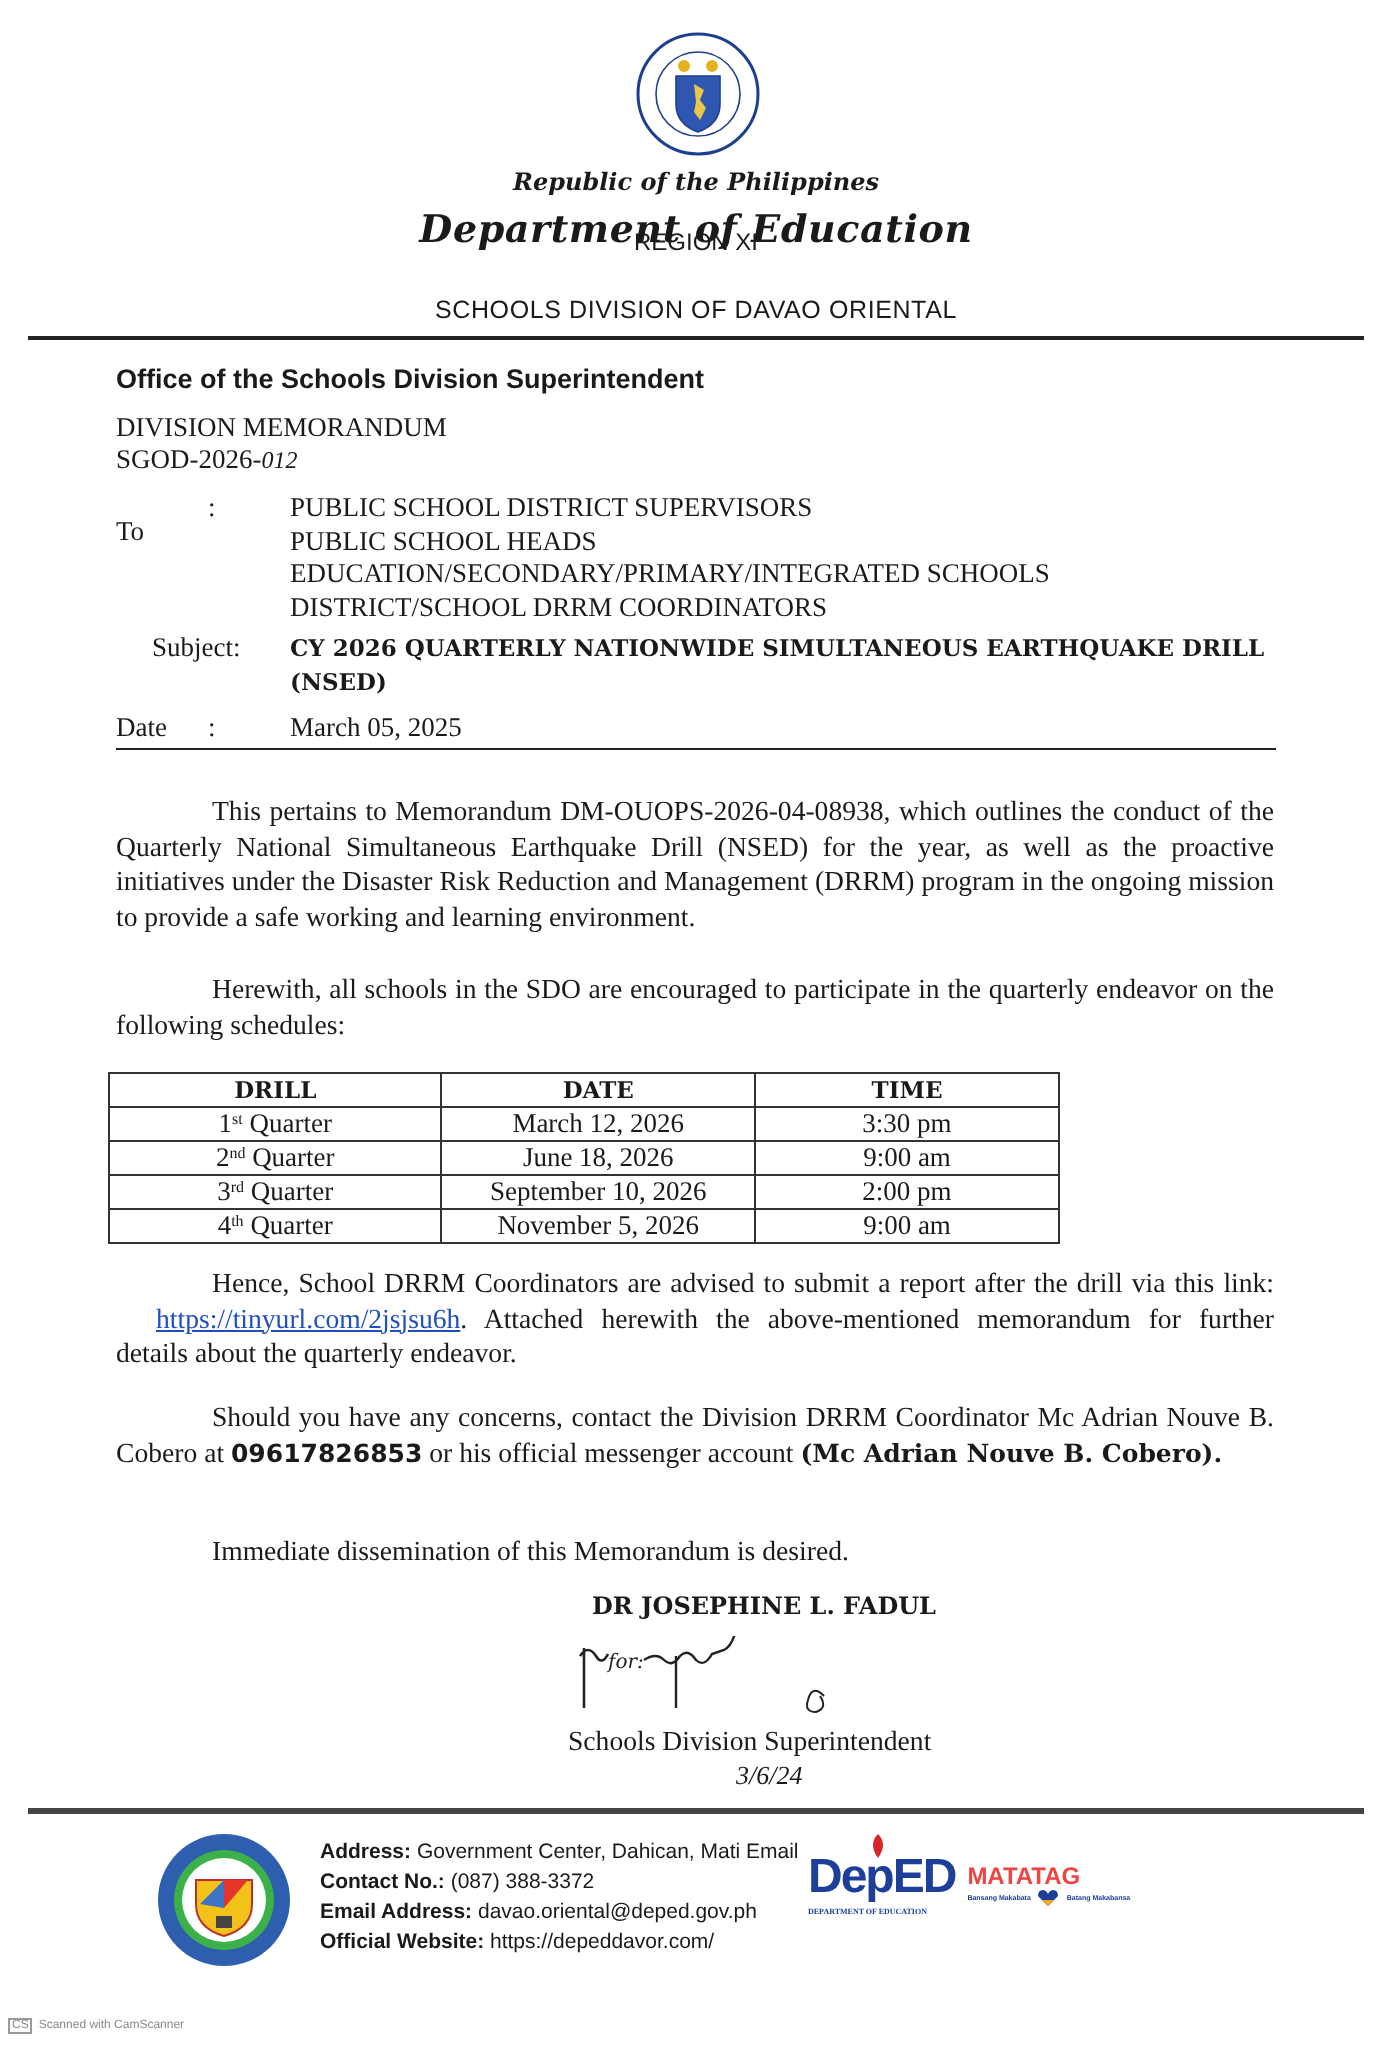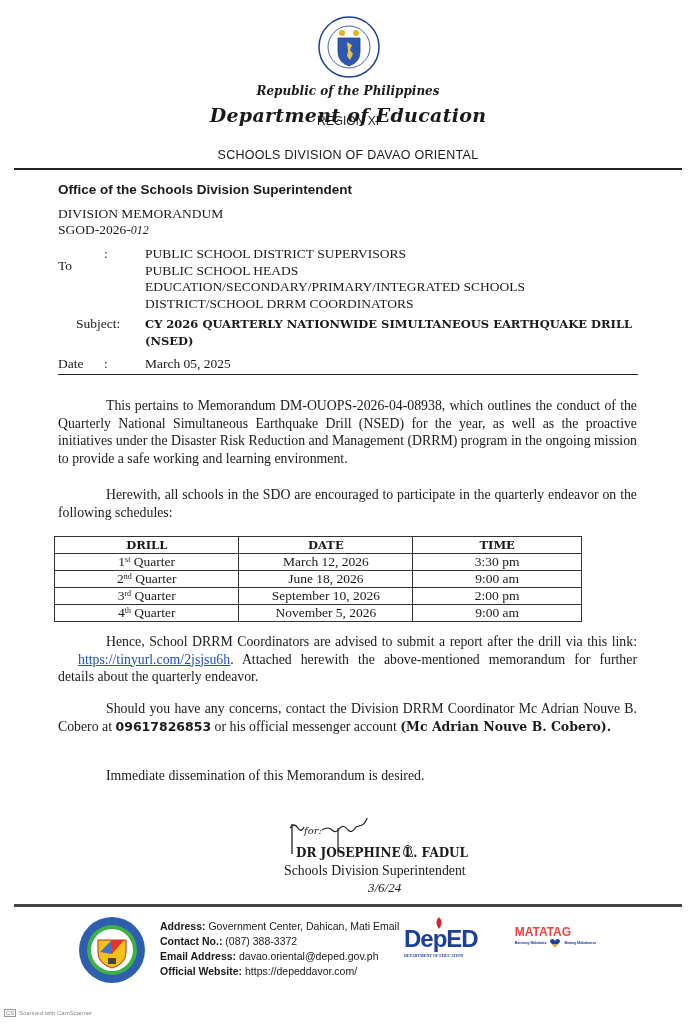--- a/index.html
+++ b/index.html
@@ -21,30 +21,30 @@
   .to-label { left:58px; top:246px;margin-top:12px; }
   .colon { left:104px; }
   .to-list { left:145px; top:246px; line-height:16.5px; }
   .subj-label { left:76px; top:316px; }
   .subj { left:145px; top:316px; font-weight:bold; font-family:"DejaVu Serif", serif; font-size:11.5px; line-height:17px; width:490px; }
   .date-label { left:58px; top:356px; }
   .date-val { left:145px; top:356px; }
   .date-rule { left:58px; top:374px; width:580px; border-top:1.5px solid #222; }
   .para { left:58px; width:579px; text-align:justify; font-family:"Liberation Serif", serif; font-size:13.8px; line-height:17.5px; }
   .para .indent { display:inline-block; width:48px; }
-  table.sched { position:absolute; left:54px; top:536px; width:528px; border-collapse:collapse;
+  table.sched { position:absolute; left:54px; top:536px; width:476px; border-collapse:collapse;
                 font-family:"Liberation Serif", serif; font-size:13.5px; }
   table.sched th, table.sched td { border:1px solid #333; text-align:center; padding:0; height:16px; line-height:16px; }
   table.sched th { font-weight:bold; font-family:"DejaVu Serif", serif; font-size:11.5px; }
   sup { font-size:8px; vertical-align:4px; line-height:0; }
   a.link { color:#1f4fbf; text-decoration:underline;margin-left:20px; }
   .b { font-weight:bold; font-family:"DejaVu Sans", sans-serif; font-size:12.5px; }
   .bs { font-weight:bold; font-family:"DejaVu Serif", serif; font-size:12.5px; }
   .sig-scribble { left:284px; top:818px; width:130px; height:46px; }
-  .signame { left:296px; top:846px; font-family:"DejaVu Serif", serif; font-weight:bold; font-size:12px; }
+  .signame { left:296px; top:796px; font-family:"DejaVu Serif", serif; font-weight:bold; font-size:12px; }
   .sigtitle { left:284px; top:863px; font-family:"Liberation Serif", serif; font-size:13.8px; }
   .sigdate { left:368px; top:880px; font-family:"Liberation Serif", serif; font-style:italic; font-size:13px; }
   .foot-rule { left:14px; top:904px; width:668px; border-top:3px solid #444; }
   .foot-seal { left:78px; top:916px; width:68px; height:68px; }
   .foot-info { left:160px; top:919px; font-family:"Liberation Sans", sans-serif; font-size:10.5px; line-height:15px; }
   .foot-info b { font-weight:bold; }
   .deped-logo { left:404px; top:925px; font-family:"Liberation Sans", sans-serif; font-weight:bold; }
   .scanner { left:4px; top:1009px; font-family:"Liberation Sans", sans-serif; font-size:6px; color:#888; }
   .scanner .cs { display:inline-block; border:1px solid #999; font-size:6px; padding:0 1px; margin-right:3px; }
 </style>
@@ -152,21 +152,21 @@
   <rect x="30" y="42" width="8" height="6" fill="#444"></rect>
 </svg>
 <div class="abs foot-info">
   <div><b>Address:</b> <span>Government Center, Dahican, Mati Email</span></div>
   <div><b>Contact No.:</b> <span>(087) 388-3372</span></div>
   <div><b>Email Address:</b> <span>davao.oriental@deped.gov.ph</span></div>
   <div><b>Official Website:</b> <span>https://depeddavor.com/</span></div>
 </div>
 
 <div class="abs deped-logo">
-  <div style="display:flex;align-items:flex-start;gap:31px;">
+  <div style="display:flex;align-items:center;">
     <div style="position:relative;">
       <span style="font-size:24px;color:#1d3f9a;letter-spacing:-1px;">DepED</span>
       <svg width="10" height="12" viewBox="0 0 10 12" style="position:absolute;left:30px;top:-8px;">
           <path d="M5 0 q5 5 0 12 q-5 -7 0 -12z" fill="#d6252b"></path>
         </svg>
       <div style="font-size:4px;color:#1d3f9a;font-family:'Liberation Serif',serif;">DEPARTMENT OF EDUCATION</div>
     </div>
     <div style="margin-left:6px;">
       <div style="font-size:12px;color:#ef4444;">MATATAG</div>
       <div style="font-size:3.5px;color:#1d3f9a;display:flex;gap:4px;align-items:center;">

